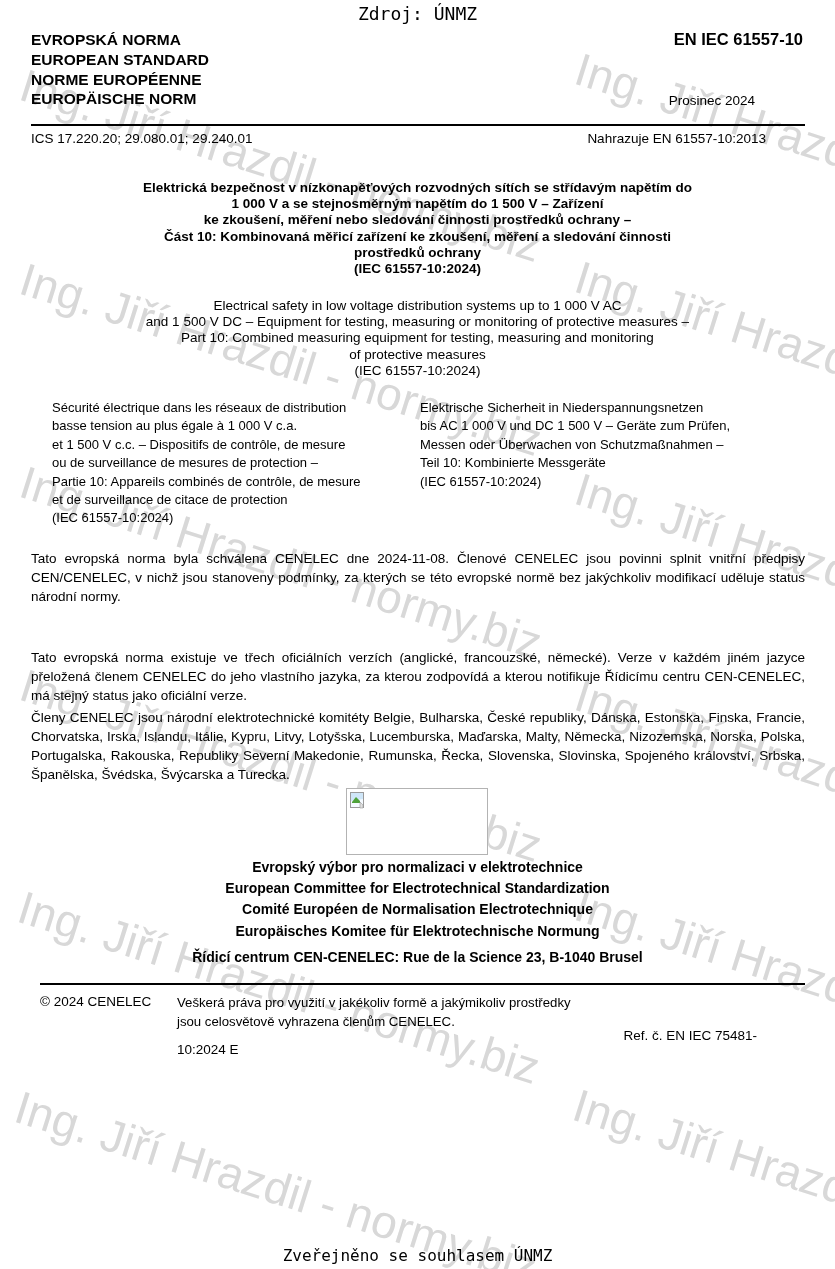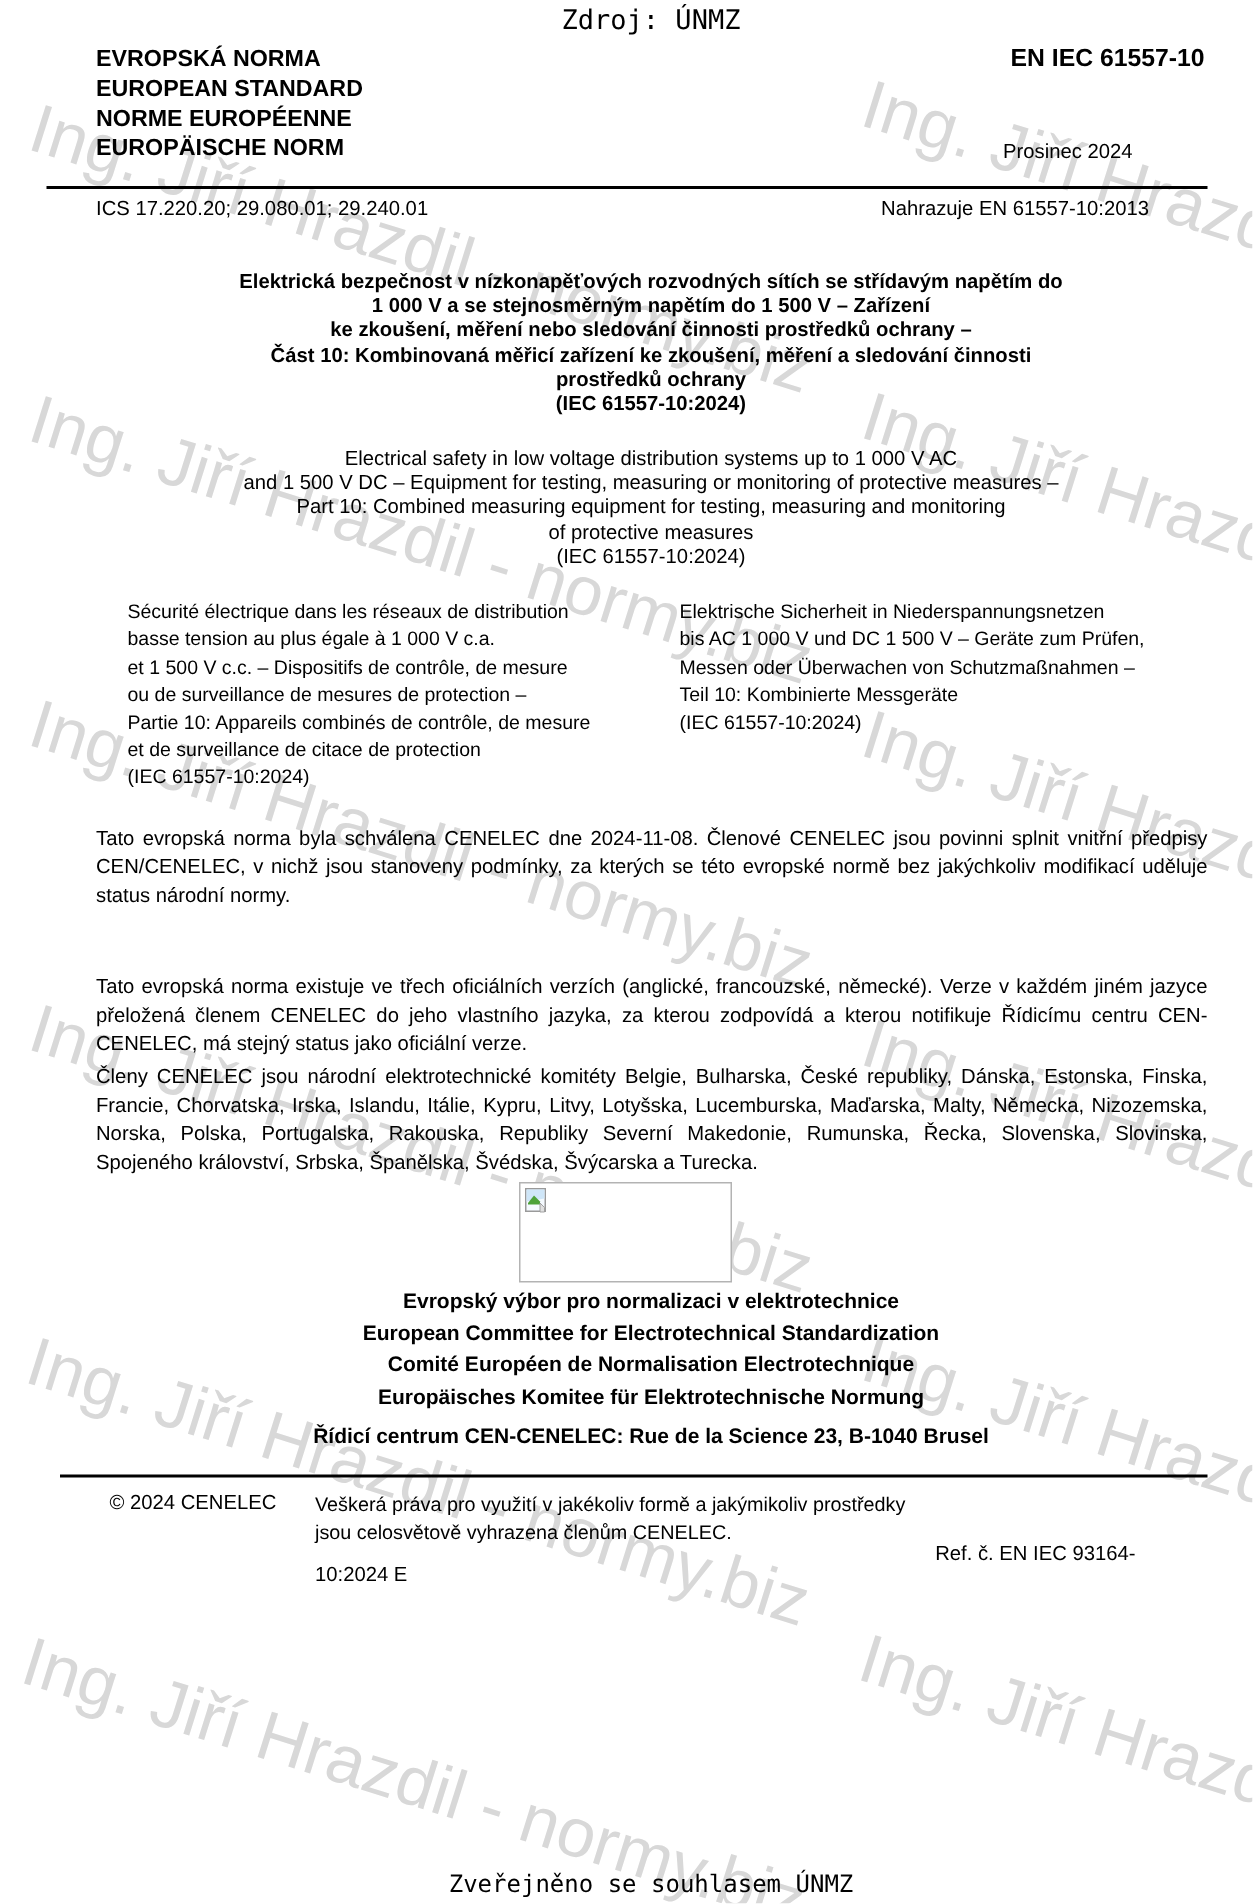--- a/index.html
+++ b/index.html
@@ -20,21 +20,21 @@
     position:absolute;
     z-index:0;
     font-size:46px;
     color:#d8d8d8;
     white-space:nowrap;
     transform:rotate(17.5deg);
     transform-origin:0 0;
     font-family:"Liberation Sans", sans-serif;
     user-select:none;
   }
-  .layer { position:absolute; z-index:1;padding-left:33px; }
+  .layer { position:absolute; z-index:1; }
 
   .src-note {
     top:3px; left:0; width:100%;
     text-align:center;
     font-family:"DejaVu Sans Mono", monospace;
     font-size:18px;
   }
   .header-left {
     top:30px; left:31px;
     font-weight:bold; font-size:15.5px; line-height:19.8px;
@@ -190,18 +190,18 @@
     <div class="address">Řídicí centrum CEN-CENELEC: Rue de la Science 23, B-1040 Brusel</div>
   </div>
 
   <div class="layer rule rule2"></div>
 
   <div class="layer copyright">© 2024 CENELEC</div>
   <div class="layer rights">
     <div>Veškerá práva pro využití v jakékoliv formě a jakýmikoliv prostředky</div>
     <div>jsou celosvětově vyhrazena členům CENELEC.</div>
   </div>
-  <div class="layer ref-part1">Ref. č. EN IEC 93164-</div>
+  <div class="layer ref-part1">Ref. č. EN IEC 75481-</div>
   <div class="layer ref-part2">10:2024 E</div>
 
   <div class="layer bottom-note">Zveřejněno se souhlasem ÚNMZ</div>
 
 </div>
 
 </body></html>

